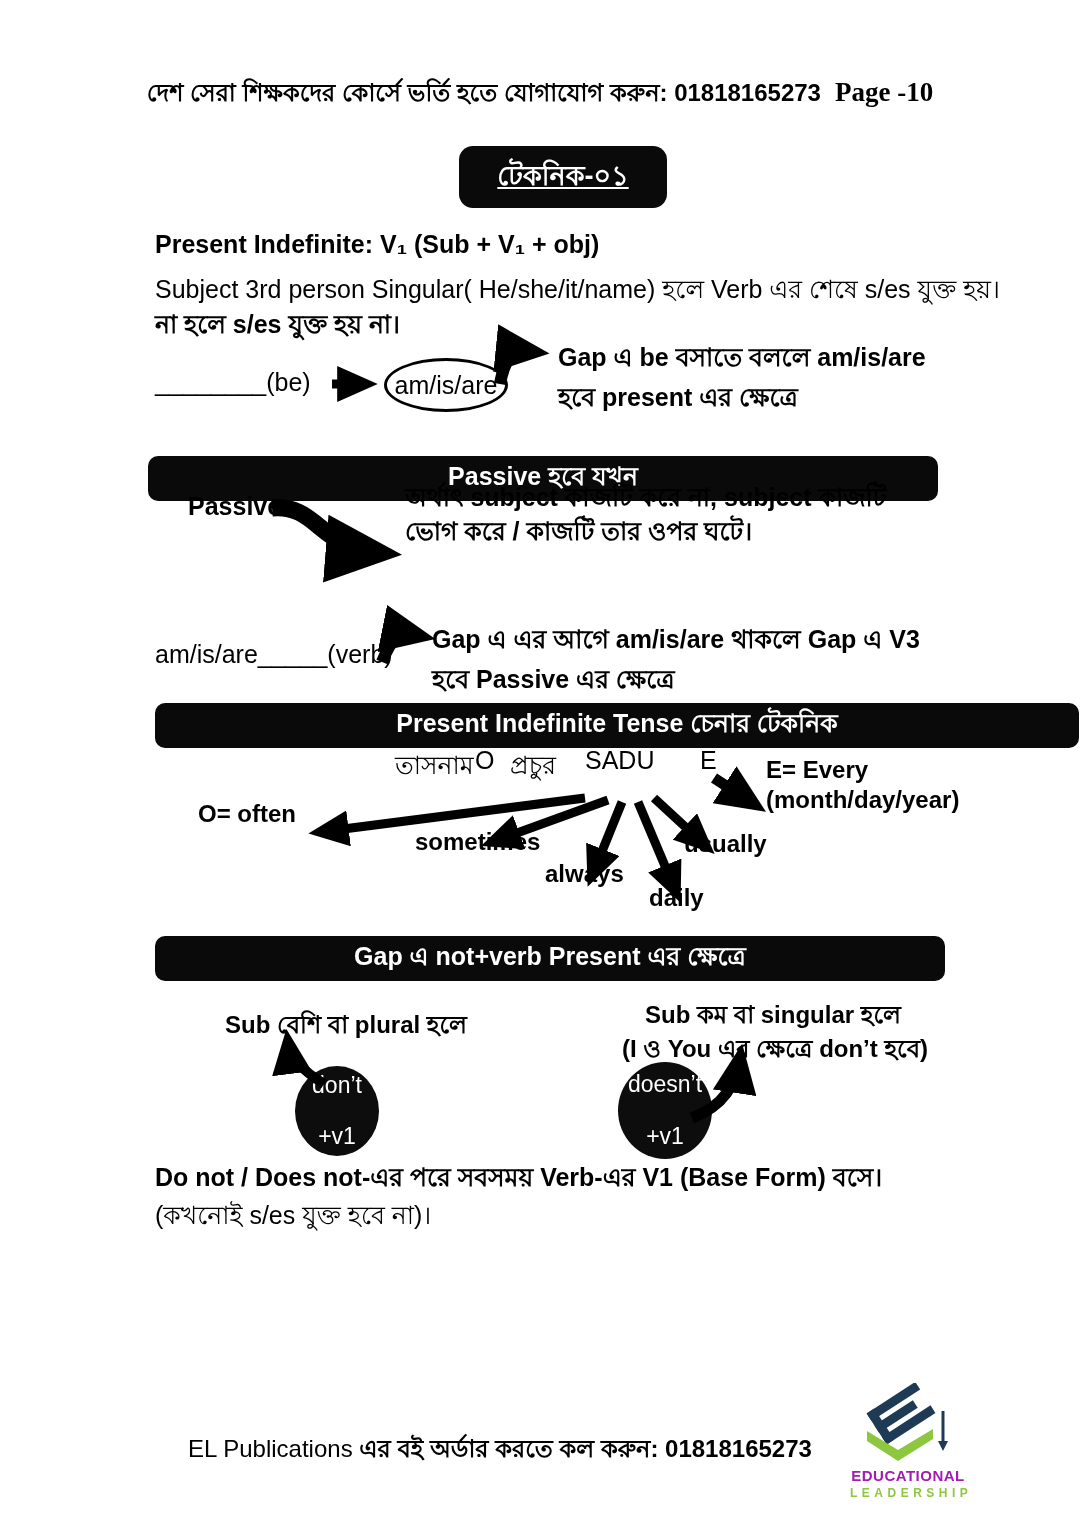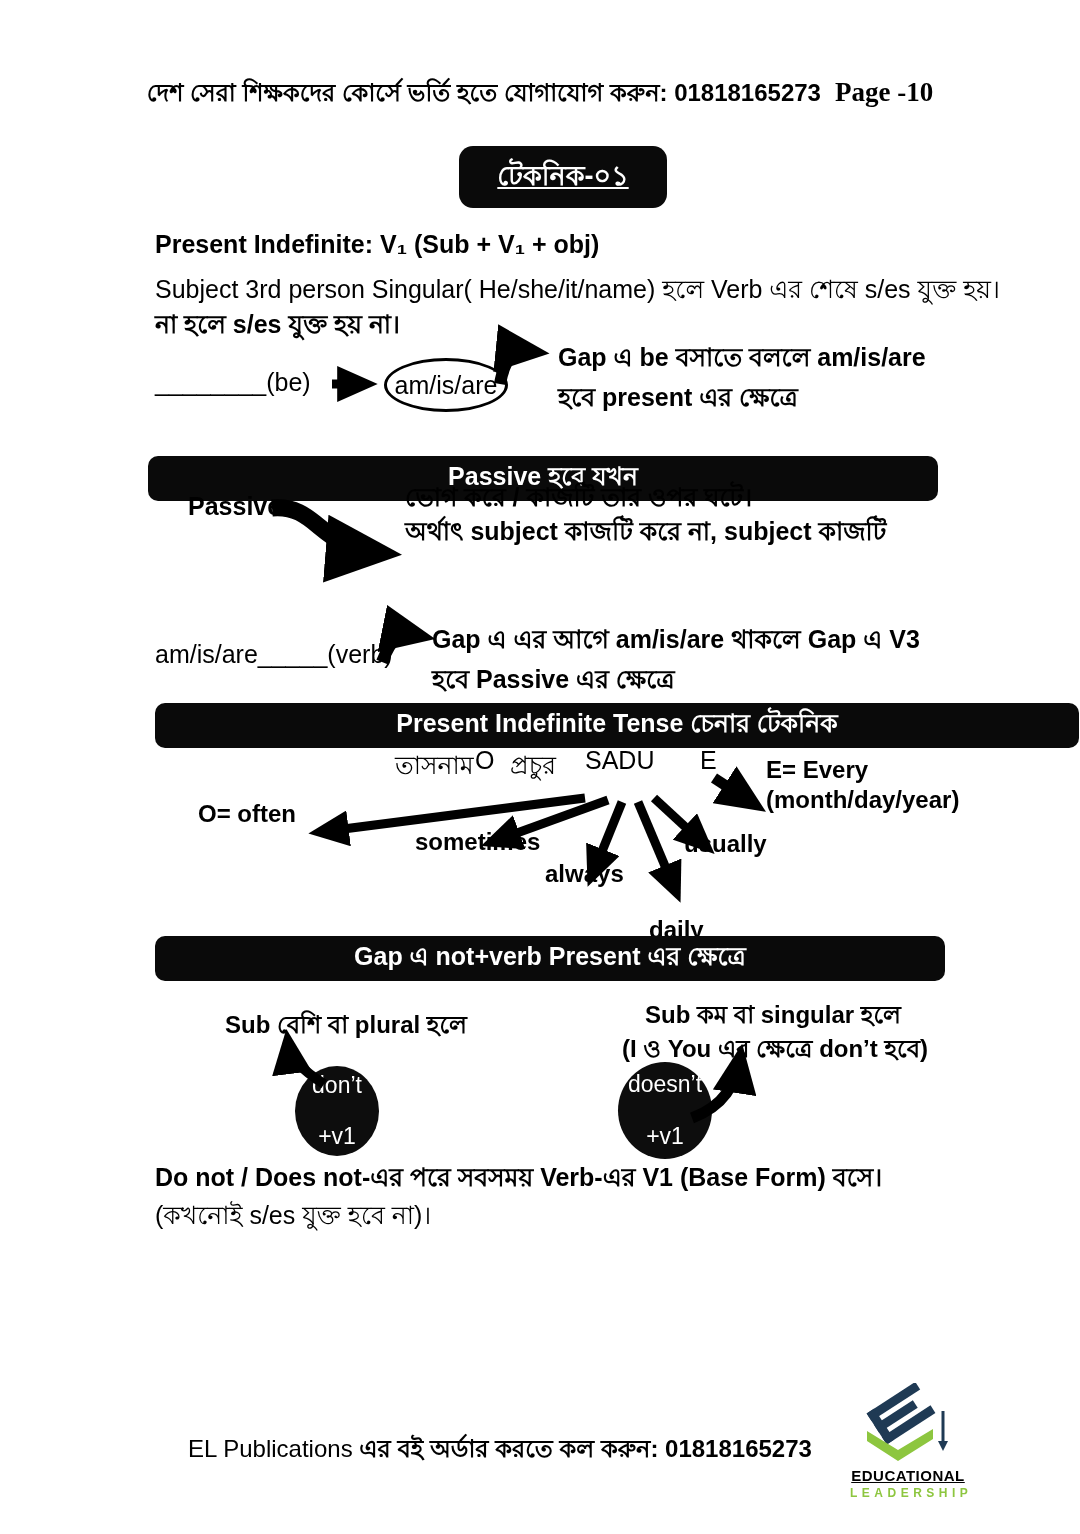--- a/index.html
+++ b/index.html
@@ -61,40 +61,40 @@
 
   <div class="abs t25" style="top:368px;left:155px;">________(be)</div>
   <div class="abs oval">am/is/are</div>
   <div class="abs b t25" style="top:338px;left:558px;">Gap এ be বসাতে বললে am/is/are</div>
   <div class="abs b t25" style="top:378px;left:558px;">হবে present এর ক্ষেত্রে</div>
 
   <div class="abs bar" style="top:426px;left:148px;width:790px;margin-top:30px;">Passive হবে যখন</div>
 
   <div class="abs b t25" style="top:492px;left:188px;">Passive</div>
   <div class="abs b t25 lh34" style="top:480px;left:405px;">
+    <div>অর্থাৎ subject কাজটি করে না, subject কাজটি</div>
     <div>ভোগ করে / কাজটি তার ওপর ঘটে।</div>
-    <div>অর্থাৎ subject কাজটি করে না, subject কাজটি</div>
   </div>
 
   <div class="abs t25" style="top:640px;left:155px;">am/is/are_____(verb)</div>
   <div class="abs b t25" style="top:620px;left:432px;">Gap এ এর আগে am/is/are থাকলে Gap এ V3</div>
   <div class="abs b t25" style="top:660px;left:432px;">হবে Passive এর ক্ষেত্রে</div>
 
   <div class="abs bar" style="top:703px;left:155px;width:924px;">Present Indefinite Tense চেনার টেকনিক</div>
 
   <div class="abs t25" style="top:746px;left:395px;">তাসনাম</div>
   <div class="abs t25" style="top:746px;left:475px;">O</div>
   <div class="abs t25" style="top:746px;left:510px;">প্রচুর</div>
   <div class="abs t25" style="top:746px;left:585px;">SADU</div>
   <div class="abs t25" style="top:746px;left:700px;">E</div>
 
   <div class="abs b t24" style="top:800px;left:198px;">O= often</div>
   <div class="abs b t24" style="top:828px;left:415px;">sometimes</div>
   <div class="abs b t24" style="top:860px;left:545px;">always</div>
-  <div class="abs b t24" style="top:916px;left:649px;">daily</div>
+  <div class="abs b t24" style="top:884px;left:649px;">daily</div>
   <div class="abs b t24" style="top:830px;left:684px;">usually</div>
   <div class="abs b t24" style="top:756px;left:766px;">E= Every</div>
   <div class="abs b t24" style="top:786px;left:766px;">(month/day/year)</div>
 
   <div class="abs bar" style="top:936px;left:155px;width:790px;">Gap এ not+verb Present এর ক্ষেত্রে</div>
 
   <div class="abs b t24" style="top:1006px;left:225px;">Sub বেশি বা plural হলে</div>
   <div class="abs b t24" style="top:1030px;left:622px;">(I ও You এর ক্ষেত্রে don’t হবে)</div>
   <div class="abs b t24" style="top:996px;left:645px;">Sub কম বা singular হলে</div>
 
@@ -120,21 +120,21 @@
       <g transform="rotate(-33 48 32)" fill="#1f3a54">
         <rect x="20" y="12" width="58" height="9"></rect>
         <rect x="20" y="26" width="46" height="9"></rect>
         <rect x="20" y="40" width="58" height="9"></rect>
         <rect x="20" y="12" width="9" height="37"></rect>
       </g>
       <path d="M14,48 L45,67 L80,46 L80,56 L45,78 L14,58 Z" fill="#8dc63f"></path>
       <line x1="90" y1="28" x2="90" y2="58" stroke="#1f3a54" stroke-width="3"></line>
       <path d="M85,58 L95,58 L90,68 Z" fill="#1f3a54"></path>
     </svg>
-    <div class="logo-txt1" style="color:#000000;text-decoration:underline;">EDUCATIONAL</div>
+    <div class="logo-txt1" style="color:#a21caf;">EDUCATIONAL</div>
     <div class="logo-txt2" style="color:#8dc63f;">LEADERSHIP</div>
   </div>
 
   <svg id="arrows" width="1080" height="1534" viewBox="0 0 1080 1534">
     <defs>
       <marker id="ah" markerUnits="strokeWidth" markerWidth="4.5" markerHeight="4" refX="3.2" refY="2" orient="auto">
         <path d="M0,0 L4.5,2 L0,4 Z" fill="#000"></path>
       </marker>
     </defs>
     <path d="M332,384 L366,384" stroke="#000" stroke-width="9" fill="none" marker-end="url(#ah)"></path>

